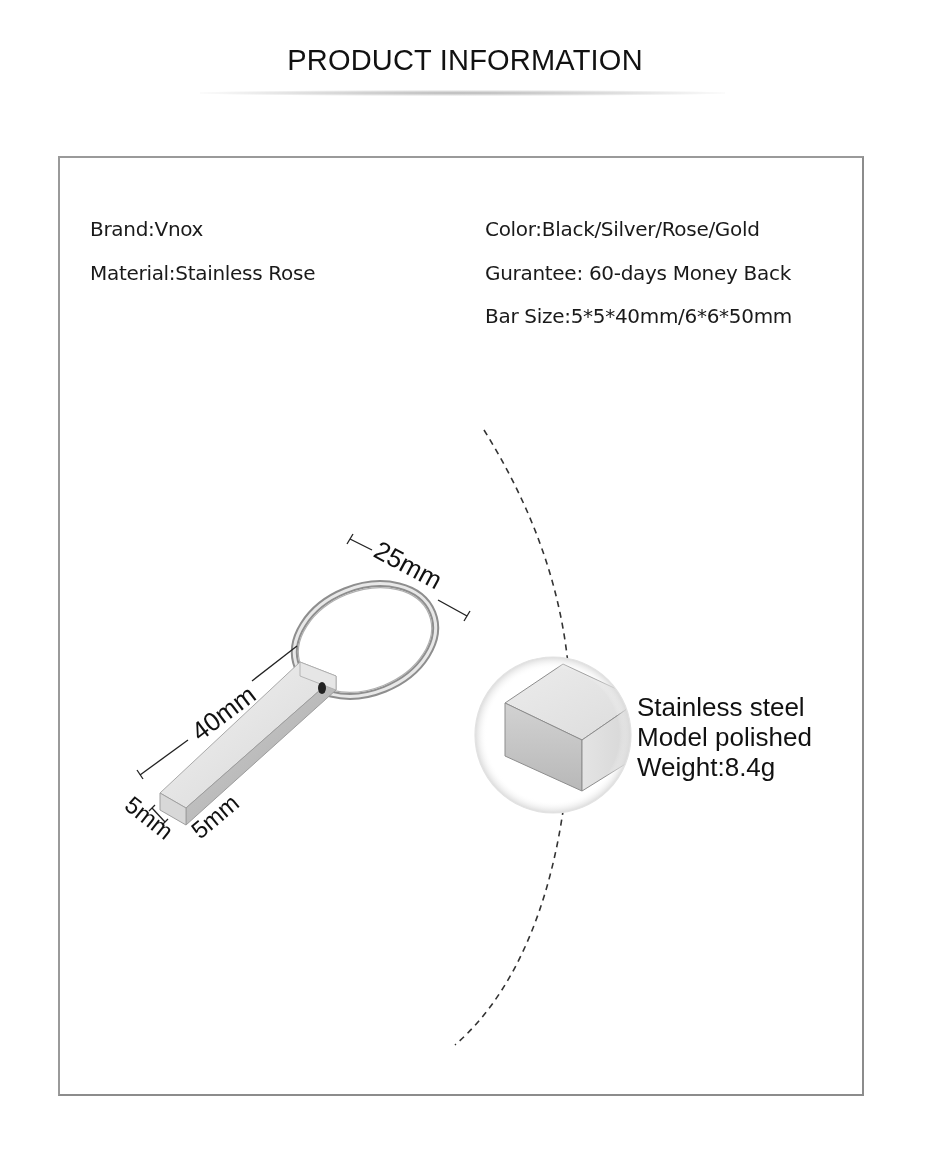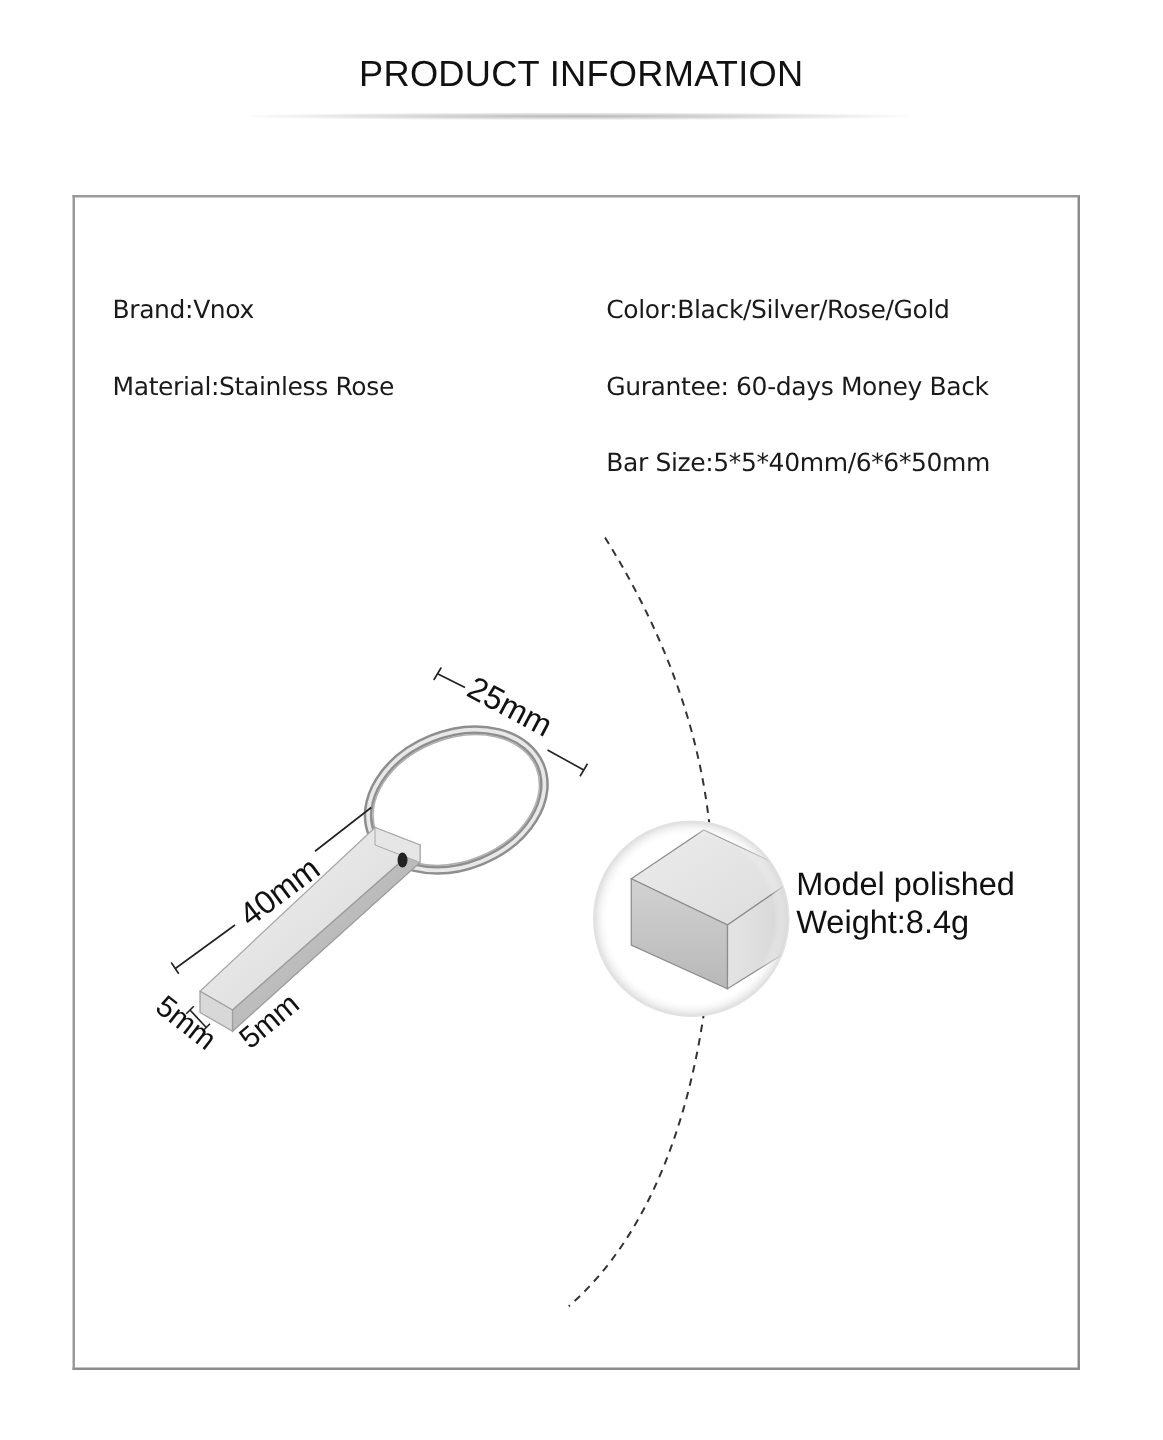--- a/index.html
+++ b/index.html
@@ -16,21 +16,21 @@
   .info-box {
     position: absolute; left: 58px; top: 156px; width: 806px; height: 940px;
     border: 2px solid #8a8a8a; border-top-width: 2px; background: #fff; box-sizing: border-box;
     border-color: #9a9a9a #8c8c8c #8c8c8c #9a9a9a;
   }
   .spec-col { position: absolute; top: 213px; }
   .spec-col.left { left: 90px; }
   .spec-col.right { left: 485px; }
   .spec-line {
     font-family: "DejaVu Sans", sans-serif; font-size: 20px; color: #1a1a1a;
-    height: 43.5px; line-height: 32px; white-space: nowrap; letter-spacing: -0.3px; margin-top: 18px;
+    height: 43.5px; line-height: 32px; white-space: nowrap; letter-spacing: -0.3px;
   }
   .illustration { position: absolute; left: 0; top: 0; width: 930px; height: 1152px; pointer-events: none; }
   .detail-text {
     position: absolute; left: 637px; top: 692px;
     font-family: "Liberation Sans", sans-serif; font-size: 26px; color: #111; line-height: 30px;
   }
   .detail-text div { white-space: nowrap; }
 </style>
 </head>
 <body>
@@ -121,15 +121,16 @@
       <polygon points="505,703 563,664 640,700 582,740" fill="url(#cubeTop)" stroke="#8d8d8d" stroke-width="1"></polygon>
       <polygon points="505,703 582,740 582,791 505,756" fill="url(#cubeFront)" stroke="#8d8d8d" stroke-width="1"></polygon>
       <polygon points="582,740 640,700 640,755 582,791" fill="url(#cubeRight)" stroke="#8d8d8d" stroke-width="1"></polygon>
     </g>
     <circle cx="553" cy="735" r="78" fill="url(#lensGlow)"></circle>
     <circle cx="553" cy="735" r="78" fill="none" stroke="#e2e2e2" stroke-width="1.2"></circle>
   </g>
 </svg>
 
 <div class="detail-text">
+  <div>Stainless steel</div>
   <div>Model polished</div>
   <div>Weight:8.4g</div>
 </div>
 
 </body></html>

